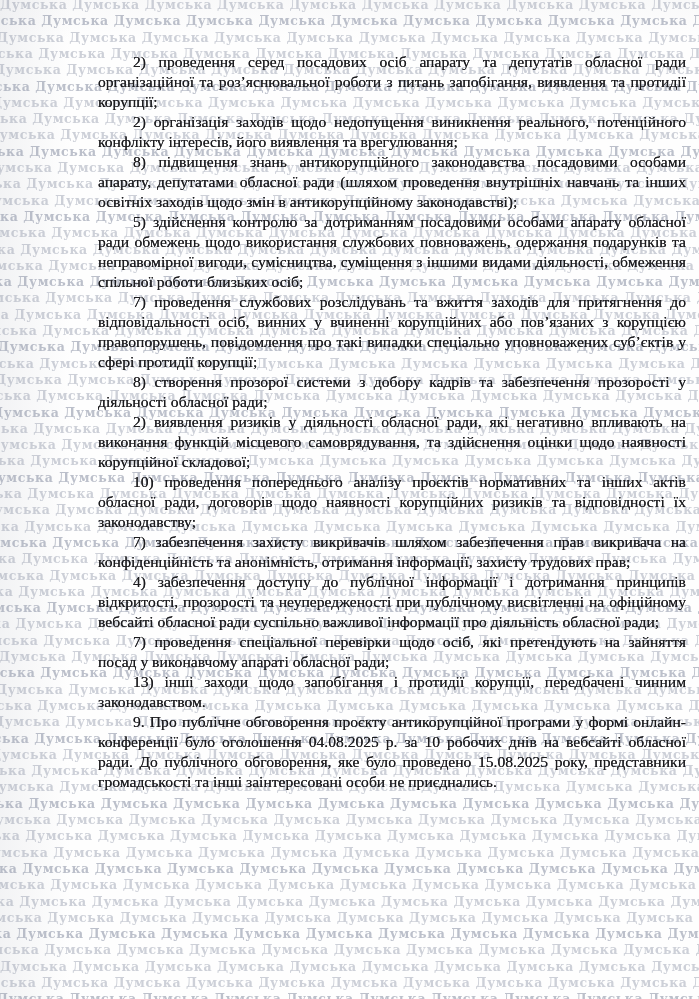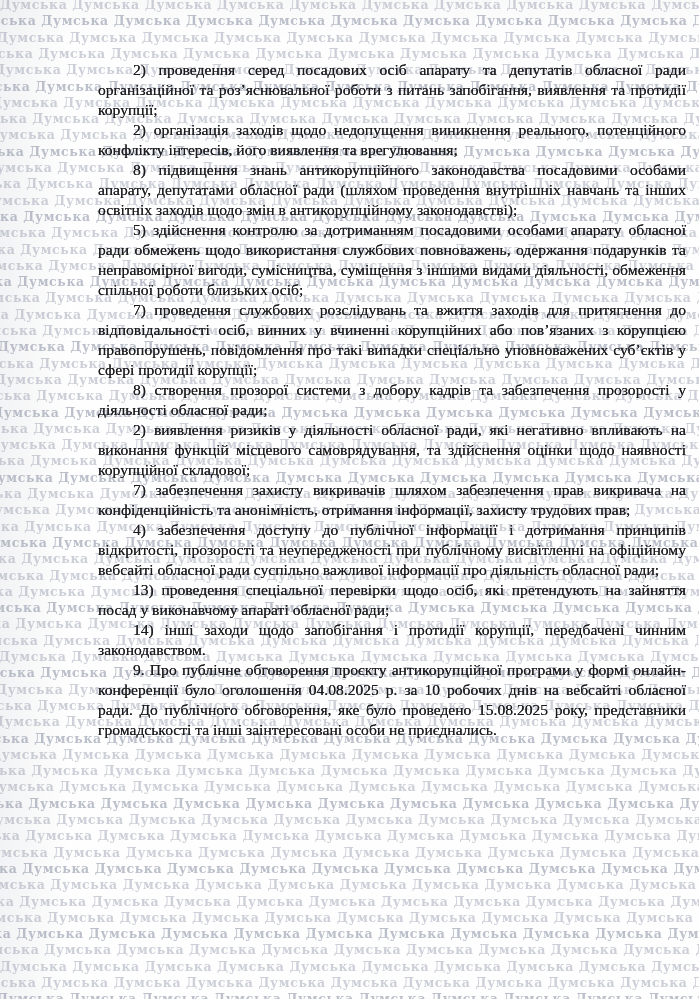--- a/index.html
+++ b/index.html
@@ -31,21 +31,21 @@
     position:absolute;inset:0;
     z-index:1;
     pointer-events:none;
     background:
       linear-gradient(to right, rgba(140,146,162,0.10), rgba(255,255,255,0) 70px),
       linear-gradient(to bottom, rgba(150,155,168,0.05), rgba(255,255,255,0) 40px);
   }
   
   .content{
     position:absolute;
-    left:98px;top:60px;width:588px;
+    left:98px;top:52px;width:588px;
     z-index:2;
     color:#1b1b1e;
     font-size:15.6px;
     line-height:20px;
     text-align:justify;
     text-shadow:0 0 0.45px rgba(20,20,25,0.85);
   }
   .para{
     margin:0;
     text-indent:35px;
@@ -121,19 +121,20 @@
     </div>
   <div class="edge-tint"></div>
   <div class="content">
     <p class="para">2) проведення серед посадових осіб апарату та депутатів обласної ради організаційної та роз’яснювальної роботи з питань запобігання, виявлення та протидії корупції;</p>
     <p class="para">2) організація заходів щодо недопущення виникнення реального, потенційного конфлікту інтересів, його виявлення та врегулювання;</p>
     <p class="para">8) підвищення знань антикорупційного законодавства посадовими особами апарату, депутатами обласної ради (шляхом проведення внутрішніх навчань та інших освітніх заходів щодо змін в антикорупційному законодавстві);</p>
     <p class="para">5) здійснення контролю за дотриманням посадовими особами апарату обласної ради обмежень щодо використання службових повноважень, одержання подарунків та неправомірної вигоди, сумісництва, суміщення з іншими видами діяльності, обмеження спільної роботи близьких осіб;</p>
     <p class="para">7) проведення службових розслідувань та вжиття заходів для притягнення до відповідальності осіб, винних у вчиненні корупційних або пов’язаних з корупцією правопорушень, повідомлення про такі випадки спеціально уповноважених суб’єктів у сфері протидії корупції;</p>
     <p class="para">8) створення прозорої системи з добору кадрів та забезпечення прозорості у діяльності обласної ради;</p>
     <p class="para">2) виявлення ризиків у діяльності обласної ради, які негативно впливають на виконання функцій місцевого самоврядування, та здійснення оцінки щодо наявності корупційної складової;</p>
+    <p class="para">10) проведення попереднього аналізу проєктів нормативних та інших актів обласної ради, договорів щодо наявності корупційних ризиків та відповідності їх законодавству;</p>
     <p class="para">7) забезпечення захисту викривачів шляхом забезпечення прав викривача на конфіденційність та анонімність, отримання інформації, захисту трудових прав;</p>
     <p class="para">4) забезпечення доступу до публічної інформації і дотримання принципів відкритості, прозорості та неупередженості при публічному висвітленні на офіційному вебсайті обласної ради суспільно важливої інформації про діяльність обласної ради;</p>
-    <p class="para">13) проведення спеціальної перевірки щодо осіб, які претендують на зайняття посад у виконавчому апараті обласної ради;</p>
-    <p class="para">14) інші заходи щодо запобігання і протидії корупції, передбачені чинним законодавством.</p>
+    <p class="para">7) проведення спеціальної перевірки щодо осіб, які претендують на зайняття посад у виконавчому апараті обласної ради;</p>
+    <p class="para">13) інші заходи щодо запобігання і протидії корупції, передбачені чинним законодавством.</p>
     <p class="para">9. Про публічне обговорення проєкту антикорупційної програми у формі онлайн-конференції було оголошення 04.08.2025 р. за 10 робочих днів на вебсайті обласної ради. До публічного обговорення, яке було проведено 15.08.2025 року, представники громадськості та інші заінтересовані особи не приєднались.</p>
   </div>
 </div>
 
 </body></html>

